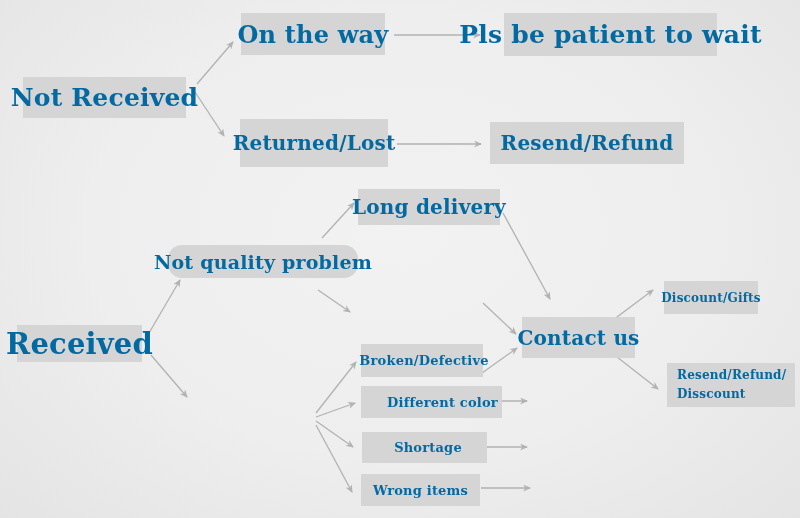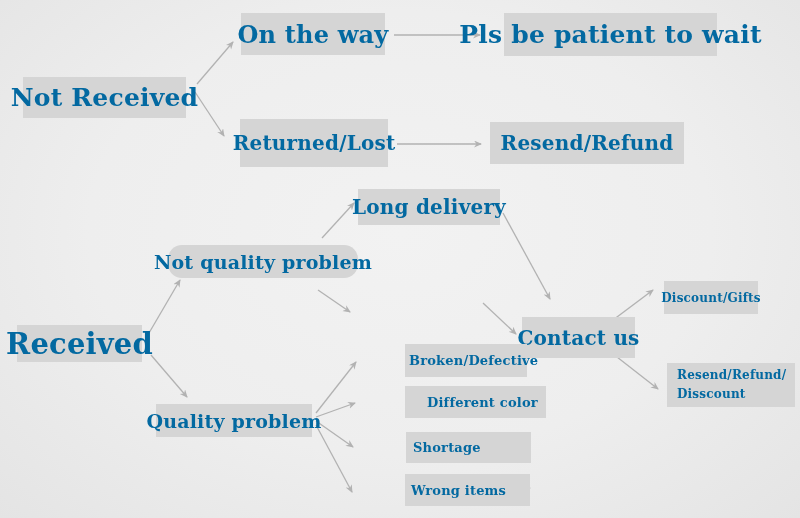--- a/index.html
+++ b/index.html
@@ -15,38 +15,38 @@
   .arrows line{stroke:#b2b2b2;stroke-width:1.3;}
   .node{
     position:absolute;
     background:#d5d5d5;
     color:#0369a1;
     font-weight:bold;
     display:flex;align-items:center;justify-content:center;
     white-space:nowrap;
     letter-spacing:0.2px;
   }
-  .node.left{justify-content:flex-start;margin-left:44px;}
+  .node.left{justify-content:center;}
   .node.two-line{flex-direction:column;align-items:flex-start;justify-content:center;line-height:1.55;}
   
   #n-not-received     {left:23px;  top:77px;  width:163px; height:41px; font-size:25px;}
   #n-on-the-way       {left:241px; top:13px;  width:144px; height:42px; font-size:24px;}
   #n-pls-be-patient   {left:504px; top:13px;  width:213px; height:43px; font-size:25px;}
   #n-returned-lost    {left:240px; top:119px; width:148px; height:48px; font-size:20px;}
   #n-resend-refund    {left:490px; top:122px; width:194px; height:42px; font-size:20px;}
   #n-received         {left:17px;  top:325px; width:125px; height:37px; font-size:29px;justify-content:center;}
   #n-not-quality      {left:168px; top:245px; width:190px; height:33px; font-size:19px;border-radius:14px;}
   #n-long-delivery    {left:358px; top:189px; width:142px; height:36px; font-size:20px;}
   #n-dont-like-it     {left:359px; top:287px; width:119px; height:31px; font-size:18px;}
   #n-contact-us       {left:522px; top:317px; width:113px; height:41px; font-size:20px;}
   #n-quality-problem  {left:156px; top:404px; width:156px; height:33px; font-size:19px;}
   #n-broken-defective {left:361px; top:344px; width:118px; height:33px; font-size:13px; padding-left:4px;}
   #n-different-color  {left:361px; top:386px; width:119px; height:32px; font-size:13px; padding-left:22px;}
   #n-shortage         {left:362px; top:432px; width:118px; height:31px; font-size:13px; padding-left:7px;}
-  #n-wrong-items      {left:361px; top:474px; width:119px; height:32px; font-size:13px; padding-left:6px;}
+  #n-wrong-items      {left:361px; top:474px; width:119px; height:32px; font-size:13px; }
   #n-discount-gifts   {left:664px; top:281px; width:94px; height:33px; font-size:12px;}
   #n-resend-disscount {left:667px; top:363px; width:118px; height:44px; font-size:12px; padding-left:10px;}
 </style>
 </head>
 <body>
 
 <div class="canvas">
 
   <svg class="arrows" viewBox="0 0 800 518">
     <defs>
@@ -111,23 +111,20 @@
 
   <div class="node" id="n-long-delivery">
     <span>Long delivery</span>
   </div>
 
 
   <div class="node" id="n-contact-us">
     <span>Contact us</span>
   </div>
 
-  <div class="node" id="n-quality-problem">
-    <span>Quality problem</span>
-  </div>
 
   <div class="node left" id="n-broken-defective">
     <span>Broken/Defective</span>
   </div>
 
   <div class="node left" id="n-different-color">
     <span>Different color</span>
   </div>
 
   <div class="node left" id="n-shortage">

